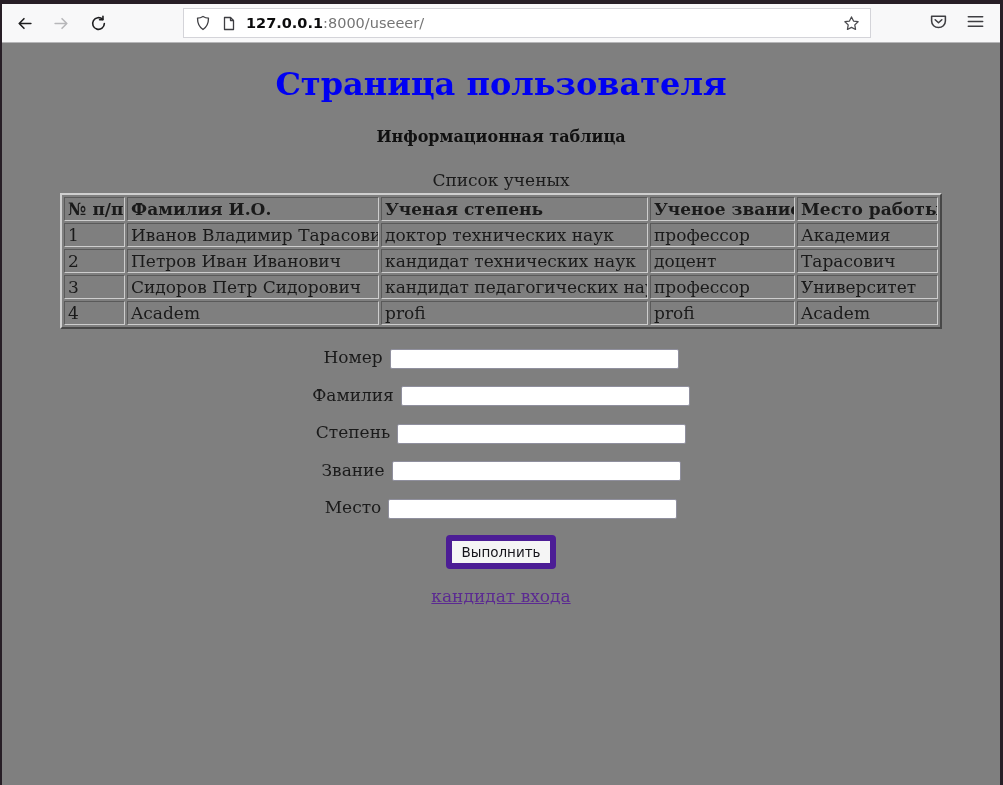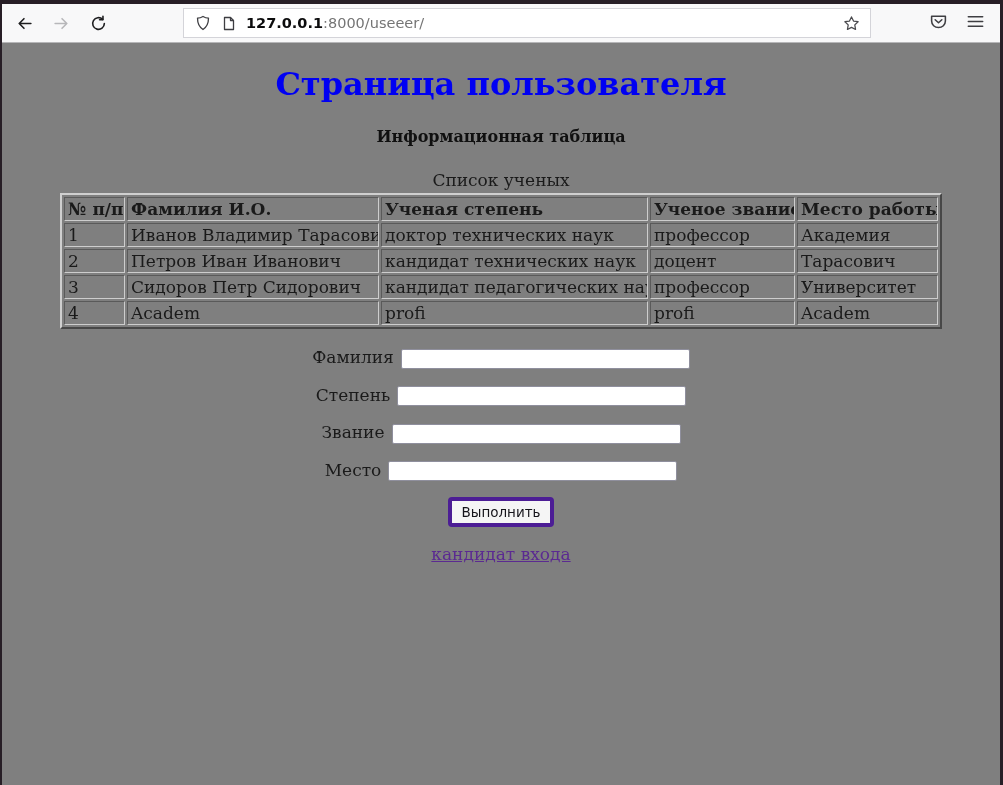--- a/index.html
+++ b/index.html
@@ -75,21 +75,21 @@
   .radio-group { display: inline-block; text-align: left; margin-top: 3px; }
   .radio-row { font-size: 17px; line-height: 19px; }
   .radio-row input[type="radio"] {
     appearance: none; -webkit-appearance: none;
     width: 13px; height: 13px; border-radius: 50%;
     background: #ffffff; border: 1px solid #8f8f9d;
     vertical-align: -1px; margin-right: 5px;
   }
   .exec-btn {
     display: block; margin: 3px auto 0;
-    background: #f5f5f5; border: 4px solid #4c1d95; border-radius: 4px;
+    background: #f5f5f5; border: 6px solid #4c1d95; border-radius: 4px;
     font: 13.5px "DejaVu Sans", sans-serif; color: #15141a;
     padding: 3px 9px; cursor: pointer;
   }
   .login-link-wrap { margin-top: 17px; }
   a.login-link { color: var(--linkpurple, #5b2a91); font-size: 17px; }
 </style>
 </head>
 <body style="--frame: #271e26; --pagebg: #7f7f7f; --titleblue: #0000f2; --linkpurple: #5b2a91;">
 
 <div class="window">
@@ -204,20 +204,21 @@
               <td>profi</td>
               <td>profi</td>
               <td>Academ</td>
             </tr>
           </tbody>
       </table>
     </div>
 
     <form class="form-area">
       <div>
+          <div class="form-row"><span class="field-label">Номер</span><input type="text" style=""></div>
           <div class="form-row"><span class="field-label">Фамилия</span><input type="text" style=""></div>
           <div class="form-row"><span class="field-label">Степень</span><input type="text" style=""></div>
           <div class="form-row"><span class="field-label">Звание</span><input type="text" style=""></div>
           <div class="form-row"><span class="field-label">Место</span><input type="text" style=""></div>
         </div>
       <button type="button" class="exec-btn">Выполнить</button>
     </form>
 
     <div class="login-link-wrap">
       <a href="#" class="login-link">кандидат входа</a>

